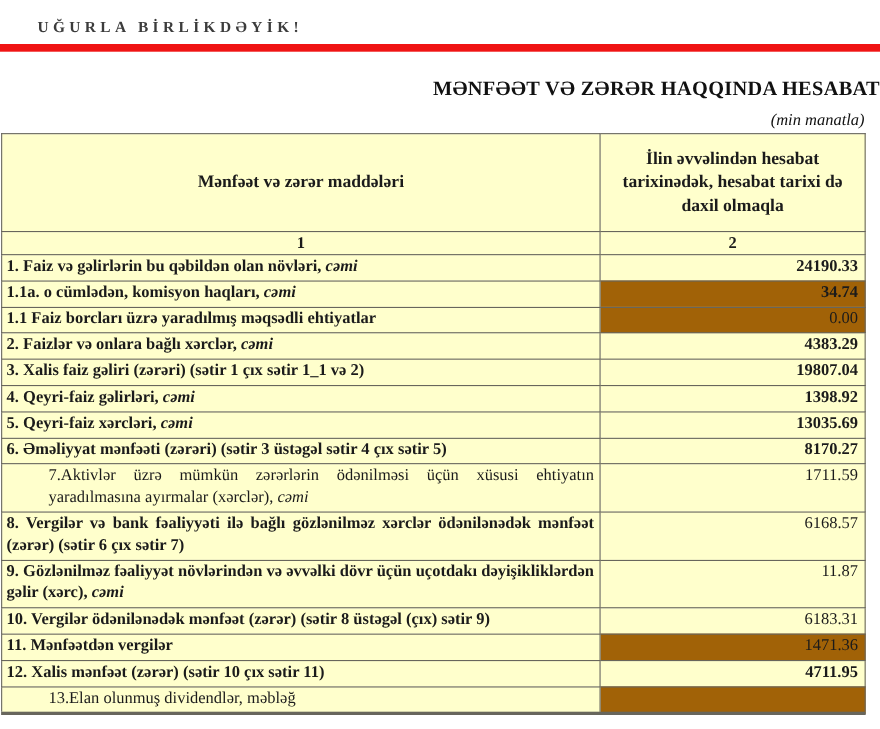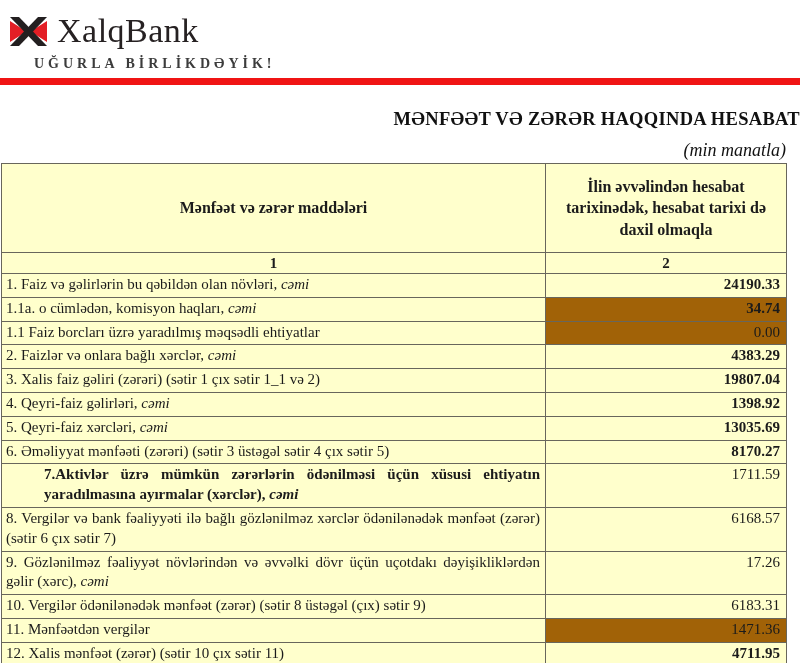--- a/index.html
+++ b/index.html
@@ -42,21 +42,21 @@
     text-align: right;
     font-size: 18.5px;
     font-weight: bold;
     letter-spacing: 0.3px;
     color: #111;
   }
   .unit-note {
     margin: 10px 14px 2px 0;
     text-align: right;
     font-style: italic;
-    font-size: 18px;
+    font-size: 15px;
     color: #111;
   }
 
   
   table.report {
     border-collapse: collapse;
     width: 785px;
     margin-left: 1px;
     table-layout: fixed;
   }
@@ -77,52 +77,43 @@
     line-height: 1.35;
     padding: 2px 8px;
   }
   tr.num td {
     height: 21px;
     text-align: center;
     font-weight: bold;
     padding: 0 4px;
   }
   td.label-cell {
-    font-weight: normal;
+    font-weight: bold;
     padding: 1px 5px 2px 4px;
     height: 22px;
     line-height: 1.32;
   }
   td.value-cell {
     text-align: right;
     font-weight: normal;
     padding: 1px 6px 2px 4px;
     vertical-align: top;
     line-height: 1.32;
   }
   tr.single td.value-cell { vertical-align: middle; }
   tr.just td.label-cell { text-align: justify; }
-  tr.lr td.label-cell { font-weight: bold; padding-left: 42px; }
+  tr.lr td.label-cell { font-weight: normal; padding-left: 42px; }
   td.vb { font-weight: bold; }
   td.white-bg { background: #a16207; }
   .it { font-style: italic; }
 </style>
 </head>
 <body>
 
 <div class="brand">
-  <div class="brand-row">
-    <svg class="brand-mark" viewBox="0 0 37 29" xmlns="http://www.w3.org/2000/svg" aria-hidden="true">
-      <polygon points="0,4 16.5,14.5 0,25" fill="#e31e25"></polygon>
-      <polygon points="37,4 20.5,14.5 37,25" fill="#e31e25"></polygon>
-      <polygon points="0,0 9,0 37,29 28,29" fill="#231f20"></polygon>
-      <polygon points="28,0 37,0 9,29 0,29" fill="#231f20"></polygon>
-    </svg>
-    <span class="brand-name">XalqBank</span>
-  </div>
   <div class="tagline">UĞURLA BİRLİKDƏYİK!</div>
 </div>
 
 <div class="red-bar"></div>
 
 <h1 class="doc-title">MƏNFƏƏT VƏ ZƏRƏR HAQQINDA HESABAT</h1>
 <div class="unit-note">(min manatla)</div>
 
 <table class="report">
   <colgroup>
@@ -174,21 +165,21 @@
     <tr class="lr just">
       <td class="label-cell"><span>7.Aktivlər üzrə mümkün zərərlərin ödənilməsi üçün xüsusi ehtiyatın yaradılmasına ayırmalar (xərclər), </span><span class="it">cəmi</span></td>
       <td class="value-cell">1711.59</td>
     </tr>
     <tr class="just">
       <td class="label-cell"><span>8. Vergilər və bank fəaliyyəti ilə bağlı gözlənilməz xərclər ödənilənədək mənfəət (zərər) (sətir 6 çıx sətir 7)</span><span class="it"></span></td>
       <td class="value-cell">6168.57</td>
     </tr>
     <tr class="just">
       <td class="label-cell"><span>9. Gözlənilməz fəaliyyət növlərindən və əvvəlki dövr üçün uçotdakı dəyişikliklərdən gəlir (xərc), </span><span class="it">cəmi</span></td>
-      <td class="value-cell">17.26</td>
+      <td class="value-cell">11.87</td>
     </tr>
     <tr class="single">
       <td class="label-cell"><span>10. Vergilər ödənilənədək mənfəət (zərər) (sətir 8 üstəgəl (çıx) sətir 9)</span><span class="it"></span></td>
       <td class="value-cell">6183.31</td>
     </tr>
     <tr class="single">
       <td class="label-cell"><span>11. Mənfəətdən vergilər</span><span class="it"></span></td>
       <td class="value-cell white-bg">1471.36</td>
     </tr>
     <tr class="single">

